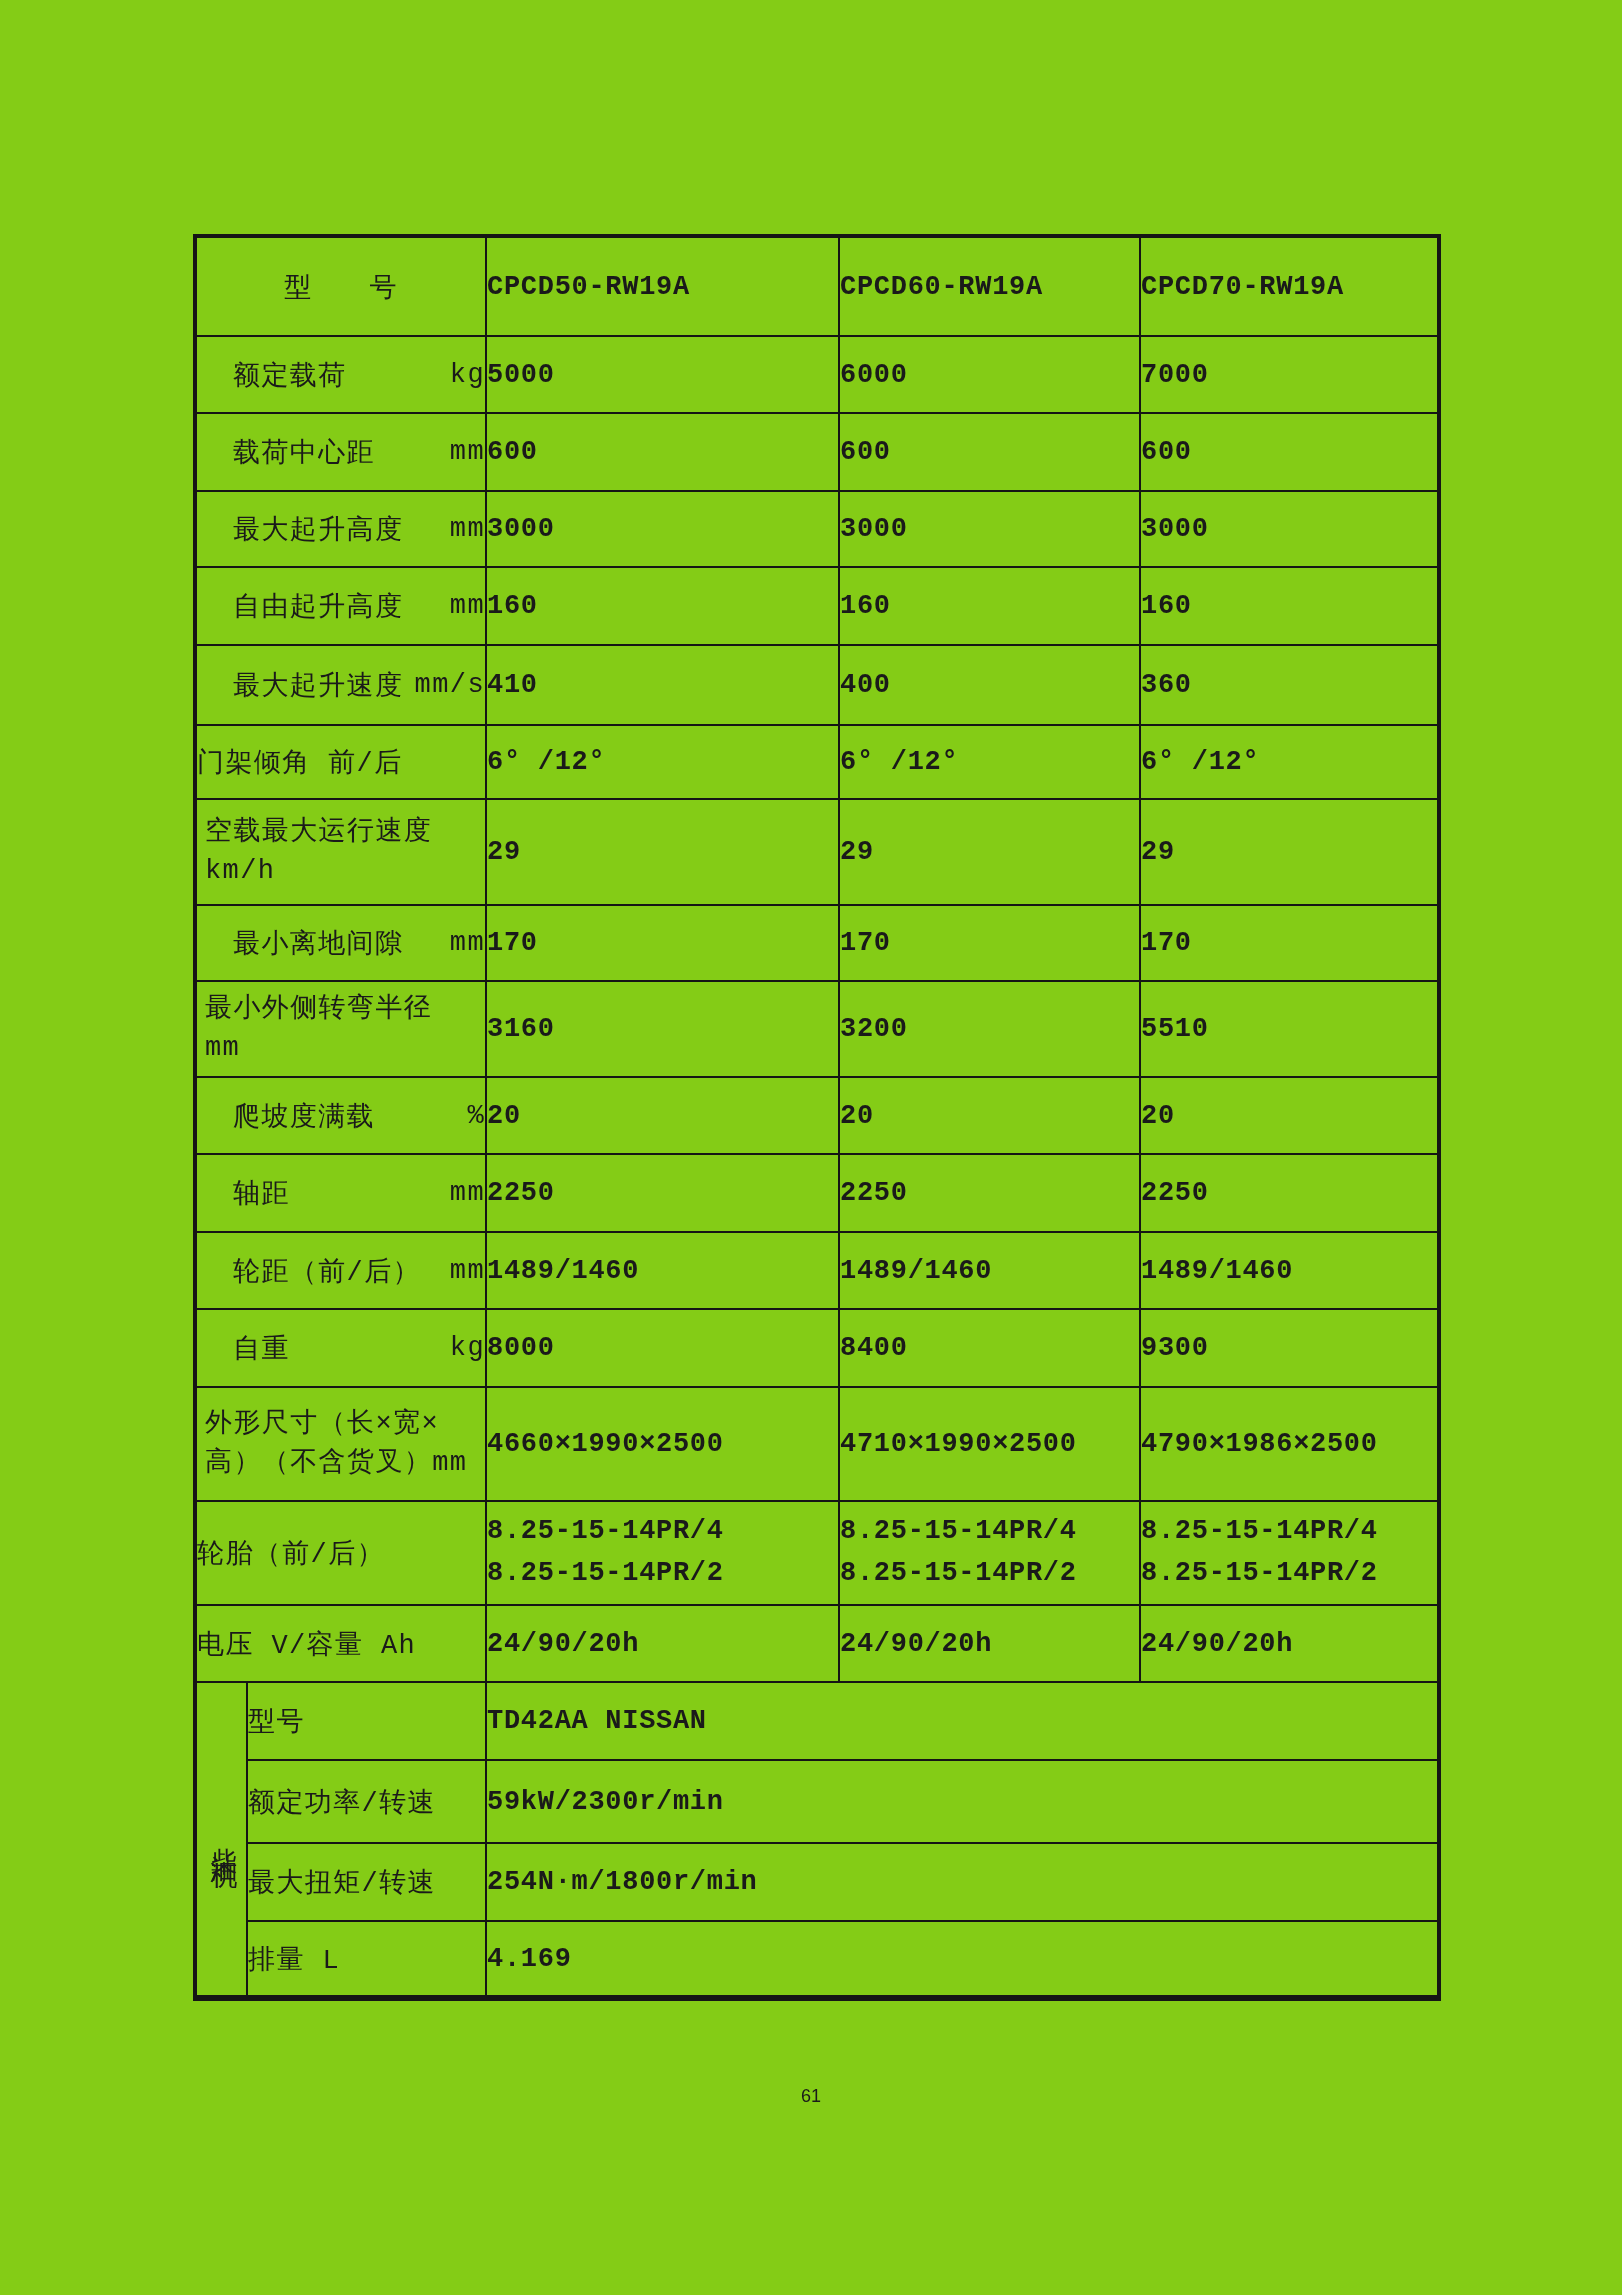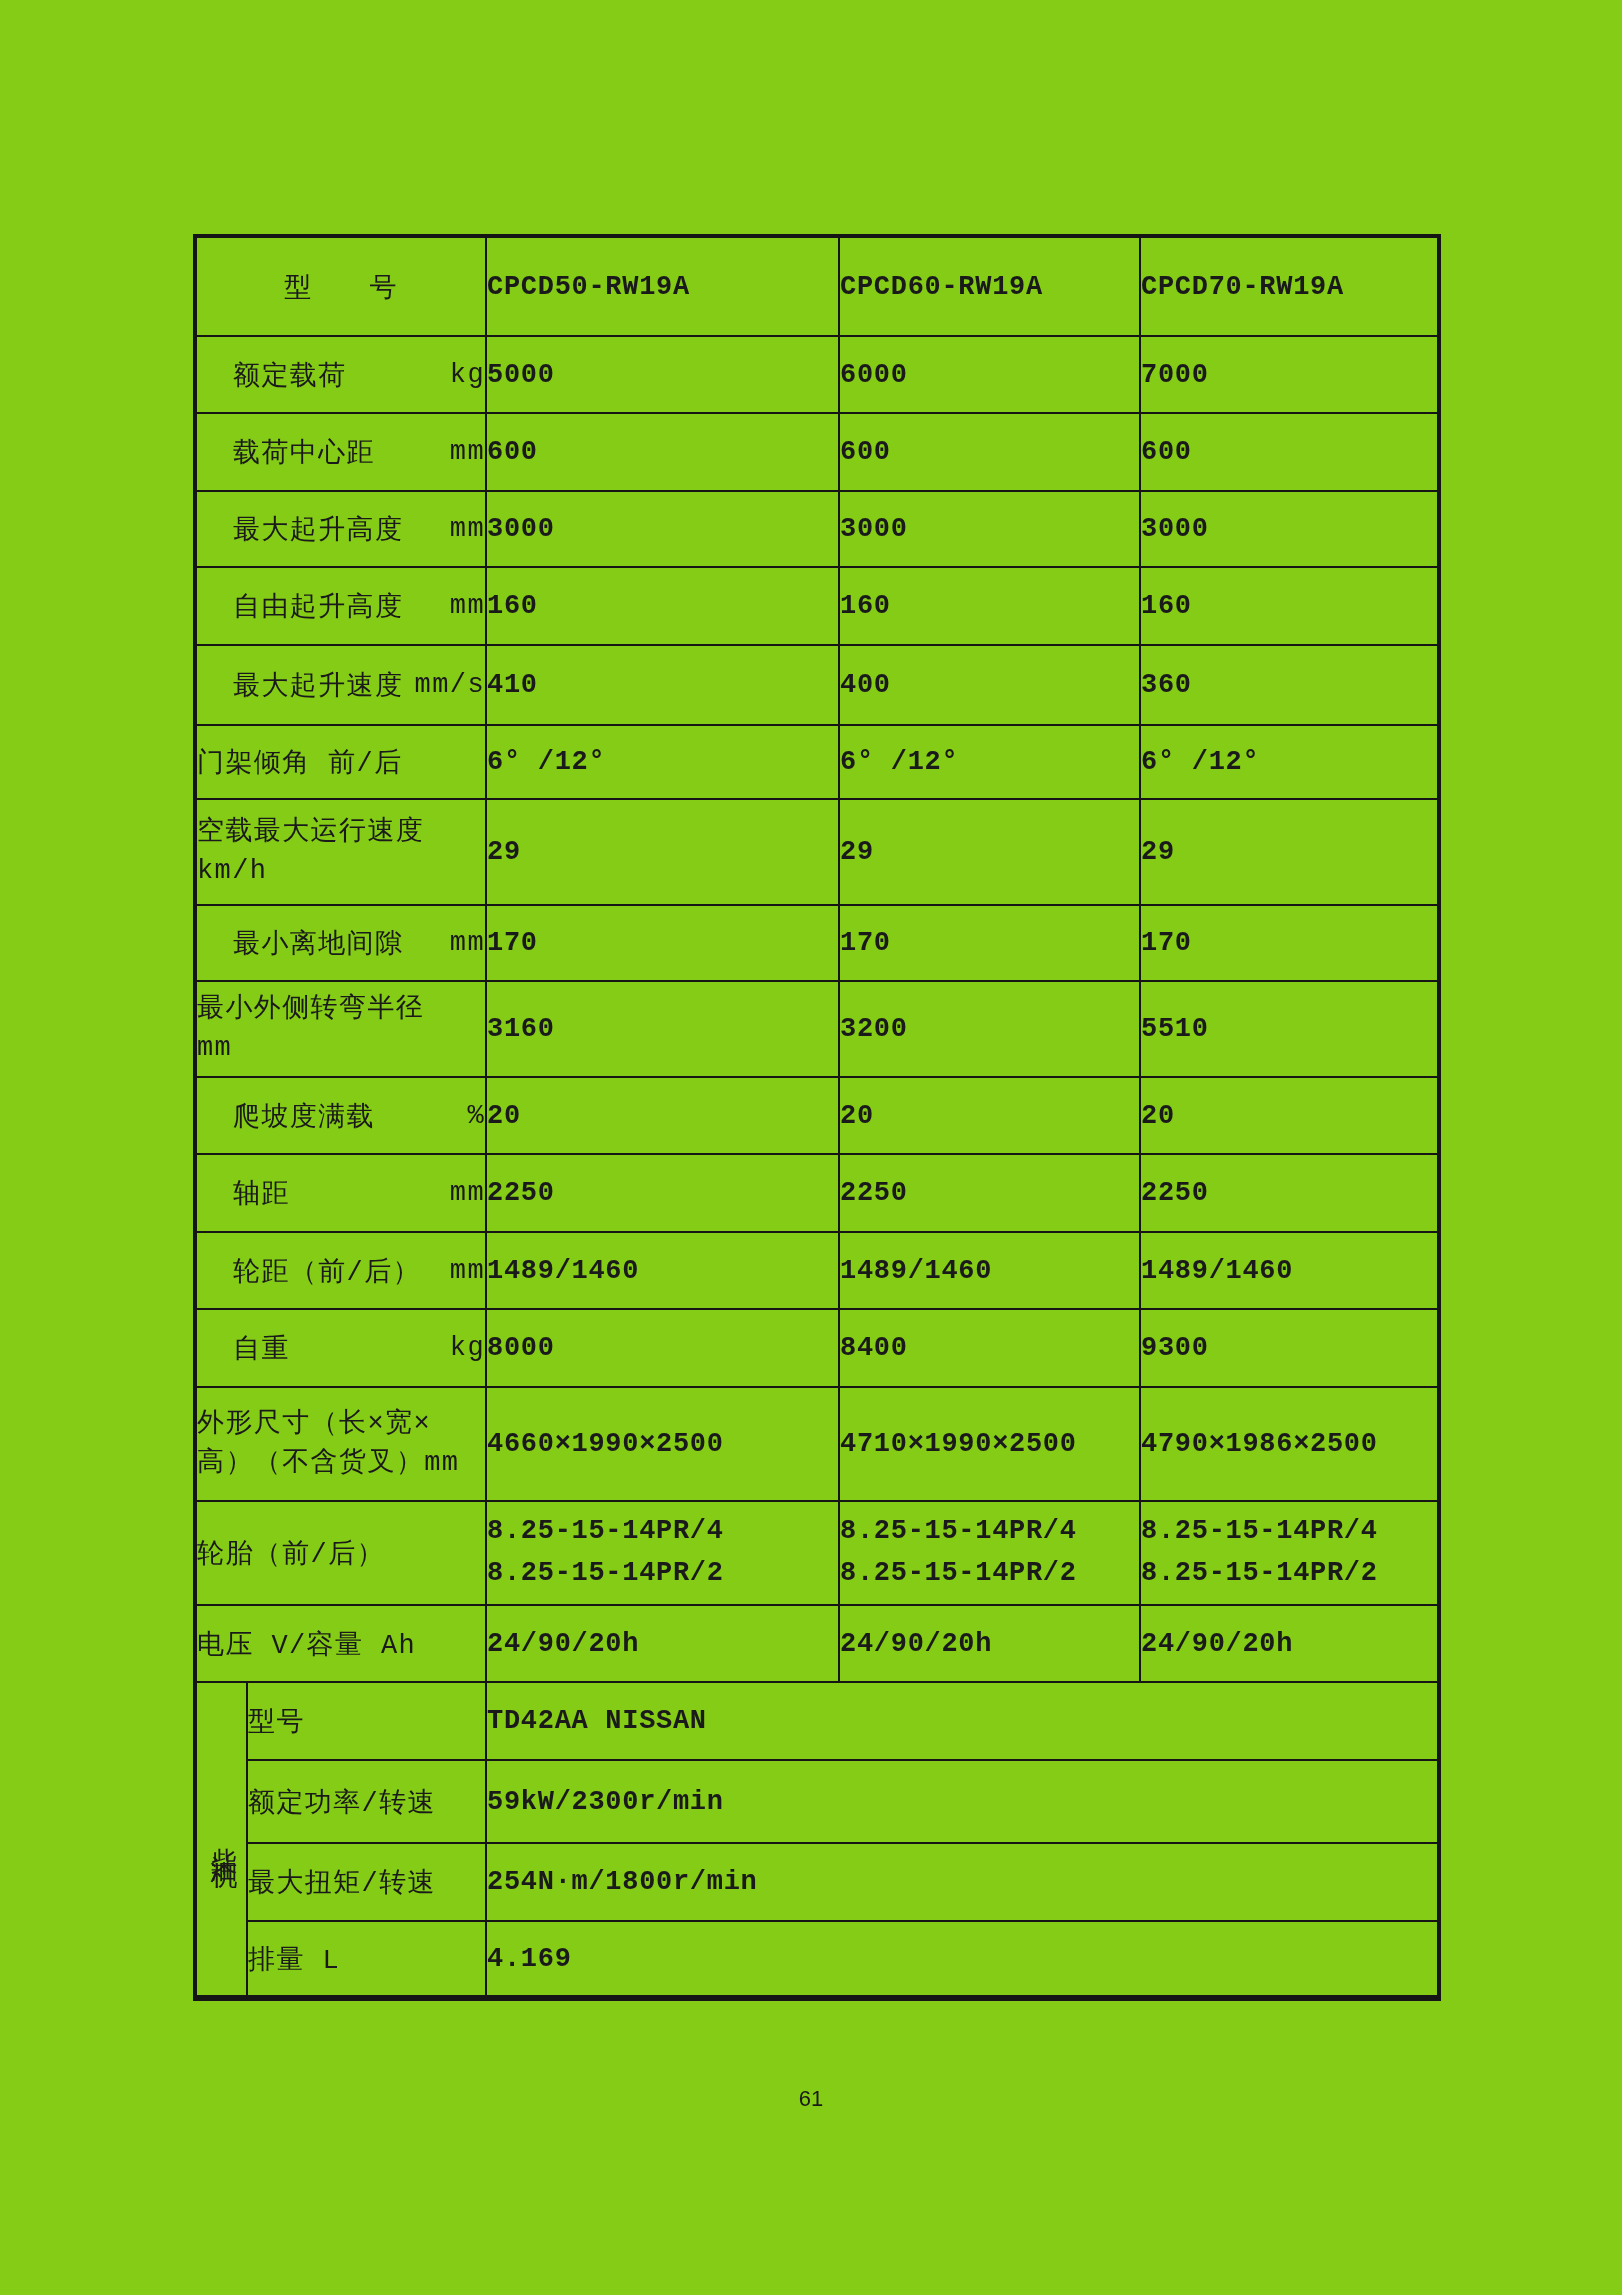--- a/index.html
+++ b/index.html
@@ -42,20 +42,21 @@
   }
   .lbl-row {
     display: flex;
     justify-content: space-between;
     align-items: center;
     padding-left: 36px;
   }
   .lbl-line {
     display: block;
     line-height: 1.45;
+    padding-left: 8px;
   }
   td.hdr-cell {
     text-align: center;
     padding: 0;
     letter-spacing: 1.4px;
   }
   td.val {
     letter-spacing: 0.7px;
     font-weight: bold;
   }
@@ -75,21 +76,21 @@
     line-height: 1;
     font-size: 27px;
   }
   .page-number {
     position: absolute;
     top: 2086px;
     left: 0;
     width: 100%;
     text-align: center;
     font-family: "Liberation Sans", sans-serif;
-    font-size: 22px;
+    font-size: 18px;
     color: #1a1a1a;
   }
 </style>
 </head>
 <body>
 
 <div class="page">
 
   <table class="spec-table">
     <colgroup>

